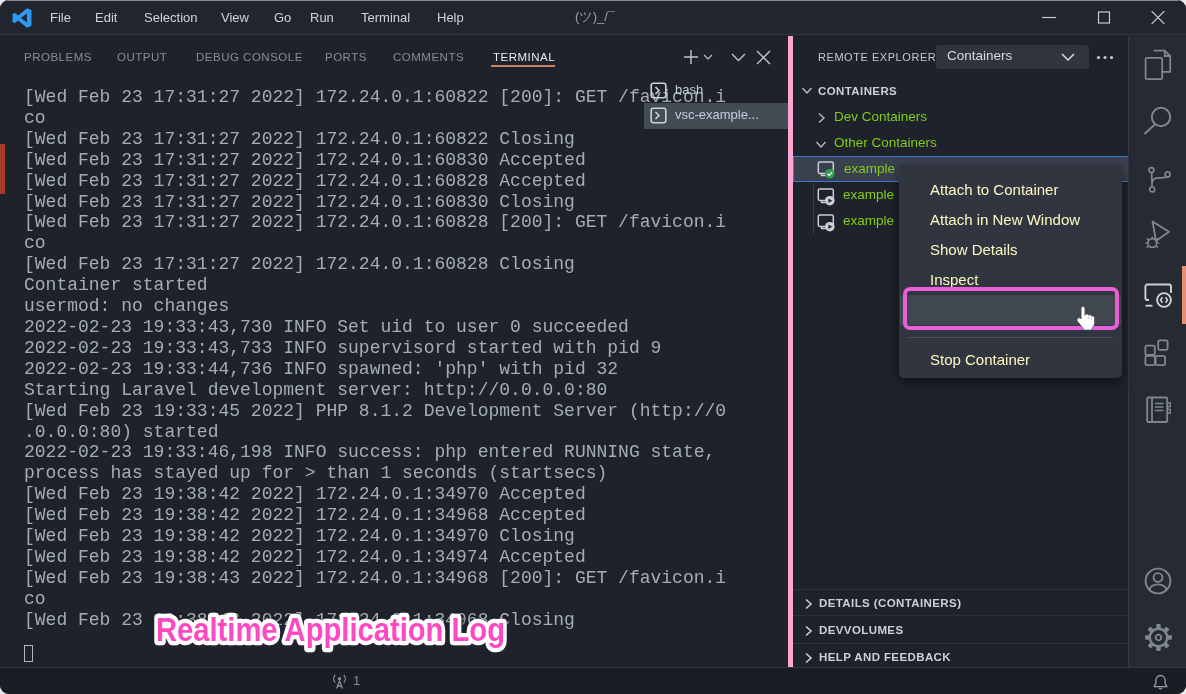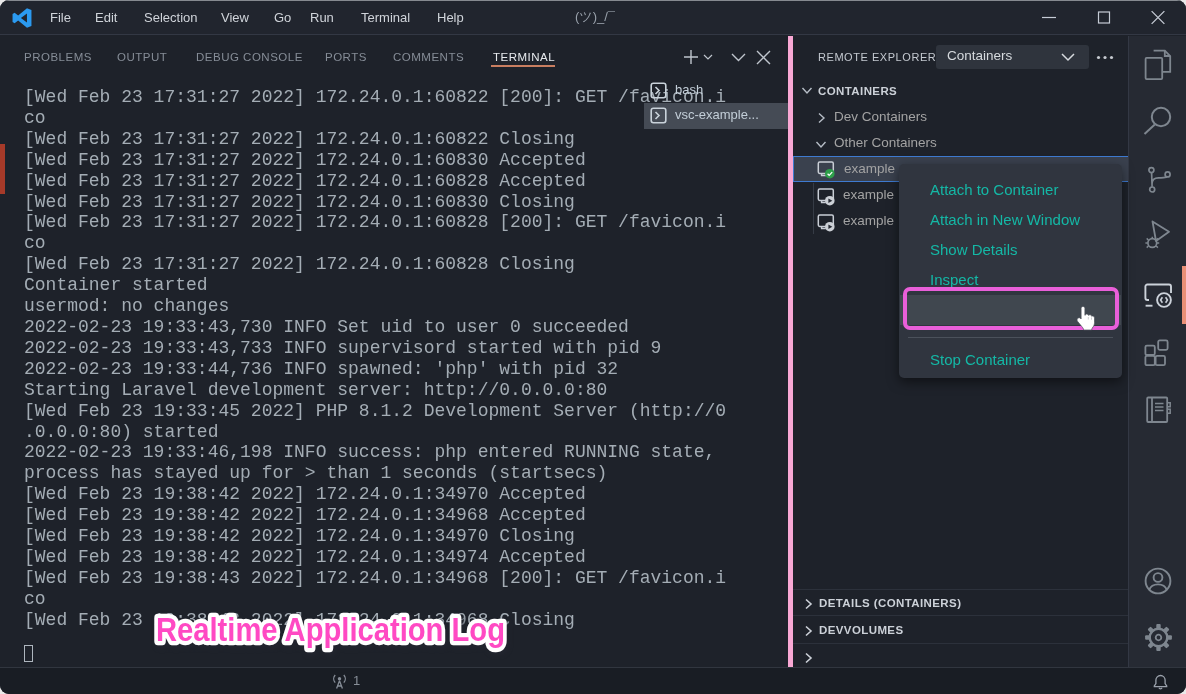--- a/index.html
+++ b/index.html
@@ -15,33 +15,33 @@
   #panel { position:absolute; left:0; top:36px; width:788px; height:631px; background:#1e222a; }
   .ptab { position:absolute; top:11px; height:20px; line-height:20px; font-size:11.5px; letter-spacing:0.5px; color:#868d97; }
   .ptab.active { color:#e7eaee; }
   #termtext { position:absolute; left:24px; top:51px; font-family:Liberation Mono, monospace; font-size:18px; line-height:20.9px; color:#a4adb5; white-space:pre; }
   #cursorbox { position:absolute; left:24px; top:609px; width:9px; height:17px; border:1px solid #aeb6be; }
   
   .trow { position:absolute; left:645px; width:143px; height:26px;text-align:center; }
   .trow .lbl { position:absolute; left:30px; top:4px; font-size:13px; color:#c3ced8; }
   
   #sidebar { position:absolute; left:788px; top:36px; width:340px; height:631px; background:#1e222a; border-left:5px solid #f9a8d4; }
-  .srow { position:absolute; left:0; width:340px; height:26px; font-size:13.5px; color:#a3a3a3; }
+  .srow { position:absolute; left:0; width:340px; height:26px; font-size:13.5px; color:#84cc16; }
   .shead { position:absolute; left:0; width:339px; font-weight:bold; font-size:11.5px; letter-spacing:0.4px; color:#ccd1d8; }
   
   #actbar { position:absolute; left:1128px; top:36px; width:58px; height:631px; background:#262a33; border-left:1px solid #333844; }
   .aicon { position:absolute; left:15px; }
   
   #statusbar { position:absolute; left:0; top:667px; width:1186px; height:27px; background:#191d24; border-top:1px solid #31363f; }
   #remotesec { position:absolute; left:0; top:0; width:325px; height:27px; background:#2b76c9; border:1px solid #69a7e9; border-bottom-left-radius:8px; color:#eef5fb; font-size:13px; }
   
   #redstrip { position:absolute; left:0; top:144px; width:4.5px; height:50px; background:#a63a29; }
   #salmonstrip { position:absolute; left:1182px; top:266px; width:4px; height:58px; background:#e98f76; }
   #ctxmenu { position:absolute; left:899px; top:164px; width:223px; height:214px; background:#30353f; border-radius:5px; box-shadow:0 4px 12px rgba(0,0,0,0.5); }
-  .mitem { position:absolute; left:31px; height:30px; line-height:30px; font-size:15px; color:#14b8a6; }
+  .mitem { position:absolute; left:31px; height:30px; line-height:30px; font-size:15px; color:#fef9c3; }
   #magenta { position:absolute; left:903px; top:287px; width:216px; height:43px; border:4.5px solid #e95fd9; border-radius:7px; }
 </style>
 </head>
 <body>
 <div id="win">
 
   <div class="abs" style="left:0;top:0;width:1186px;height:1px;background:#868a90;z-index:60;border-radius:9px 9px 0 0"></div>
   <div id="titlebar">
     <svg class="abs" style="left:12px;top:8px" width="20" height="20" viewBox="0 0 100 100">
       <path fill="#2b9af0" d="M74.9 99.3 30.7 62.4 13.2 75.7 2.7 70.4 2.7 29.6 13.2 24.3 30.7 37.6 74.9.7 97.3 9.6 97.3 90.4zM74.8 27.9 44.5 50l30.3 22.1zM12.7 40.8 25.8 50 12.7 59.2z"></path>
@@ -202,20 +202,21 @@
     <div class="abs" style="left:0;top:579px;width:339px;height:27px;border-top:1px solid #2c313b">
       <svg class="abs" style="left:10px;top:9px" width="10" height="12" viewBox="0 0 10 12">
           <path d="M3 1.5 8 6 3 10.5" stroke="#ccd1d8" stroke-width="1.6" fill="none"></path>
         </svg>
       <span class="shead" style="left:26px;top:8px">DEVVOLUMES</span>
     </div>
     <div class="abs" style="left:0;top:607px;width:339px;height:24px;border-top:1px solid #2c313b">
       <svg class="abs" style="left:10px;top:8px" width="10" height="12" viewBox="0 0 10 12">
           <path d="M3 1.5 8 6 3 10.5" stroke="#ccd1d8" stroke-width="1.6" fill="none"></path>
         </svg>
+      <span class="shead" style="left:26px;top:7px">HELP AND FEEDBACK</span>
     </div>
   </div>
 
   <div id="actbar">
 
     <svg class="aicon" style="left:14px;top:13px" width="30" height="31" viewBox="0 0 30 31">
       <path d="M10.6 1.6 H21.8 L27.2 7 V22.8 H19.2" fill="none" stroke="#7e868f" stroke-width="1.8"></path>
       <path d="M21.8 1.6 V7 H27.2" fill="none" stroke="#7e868f" stroke-width="1.8"></path>
       <rect x="2.6" y="8.9" width="16.6" height="21.2" rx="1" fill="#262a33" stroke="#7e868f" stroke-width="1.8"></rect>
     </svg>

